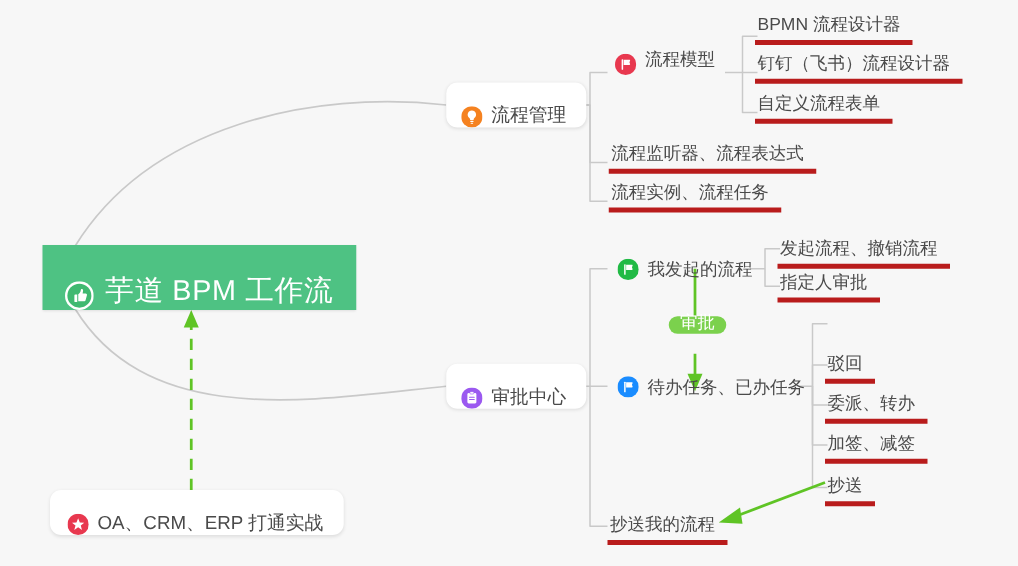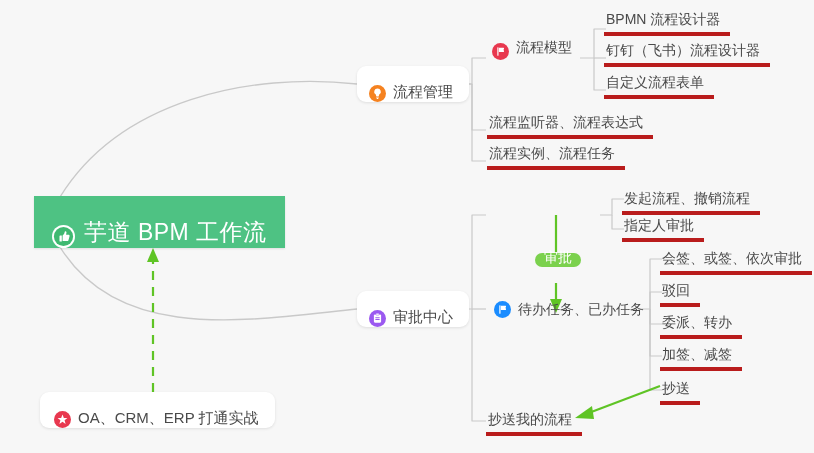--- a/index.html
+++ b/index.html
@@ -223,42 +223,49 @@
         <circle cx="8.5" cy="8.5" r="8.5" fill="#9b59f0"></circle>
         <rect x="4.9" y="4.4" width="7.2" height="8.3" rx="1.1" fill="#ffffff"></rect>
         <rect x="6.9" y="3.3" width="3.2" height="1.9" rx="0.7" fill="#ffffff" stroke="#9b59f0" stroke-width="0.5"></rect>
         <rect x="6.2" y="7.3" width="4.6" height="0.85" rx="0.4" fill="#9b59f0"></rect>
         <rect x="6.2" y="9.1" width="4.6" height="0.85" rx="0.4" fill="#9b59f0"></rect>
       </svg>
     </span>
     <span class="label">审批中心</span>
   </div>
 
+  <div class="node leaf has-icon" style="left:492px; top:200px; align-items:center; border-bottom:none;">
+    <span class="icon">
+      <svg width="17" height="17" viewBox="0 0 17 17">
+        <circle cx="8.5" cy="8.5" r="8.5" fill="#21ba45"></circle>
+        <rect x="5.3" y="4.3" width="1.2" height="8.5" rx="0.5" fill="#ffffff"></rect>
+        <path d="M6.9 4.8h4.6c0.45 0 0.7 0.35 0.55 0.75l-0.5 1.3 0.5 1.3c0.15 0.4-0.1 0.75-0.55 0.75H6.9z" fill="#ffffff"></path>
+      </svg>
+    </span>
+    <span class="label">我发起的流程</span>
+  </div>
 
   <div class="node leaf" style="left:622px; top:185px;">
     <span class="label">发起流程、撤销流程</span>
   </div>
   <div class="node leaf" style="left:622px; top:212px;">
     <span class="label">指定人审批</span>
   </div>
 
   <div class="node leaf has-icon" style="left:492px; top:294px; align-items:center; border-bottom:none;">
     <span class="icon">
       <svg width="17" height="17" viewBox="0 0 17 17">
         <circle cx="8.5" cy="8.5" r="8.5" fill="#1a8cff"></circle>
         <rect x="5.3" y="4.3" width="1.2" height="8.5" rx="0.5" fill="#ffffff"></rect>
         <path d="M6.9 4.8h4.6c0.45 0 0.7 0.35 0.55 0.75l-0.5 1.3 0.5 1.3c0.15 0.4-0.1 0.75-0.55 0.75H6.9z" fill="#ffffff"></path>
       </svg>
     </span>
     <span class="label">待办任务、已办任务</span>
   </div>
 
-  <div class="node leaf" style="left:660px; top:245px;">
-    <span class="label">会签、或签、依次审批</span>
-  </div>
   <div class="node leaf" style="left:660px; top:277px;">
     <span class="label">驳回</span>
   </div>
   <div class="node leaf" style="left:660px; top:309px;">
     <span class="label">委派、转办</span>
   </div>
   <div class="node leaf" style="left:660px; top:341px;">
     <span class="label">加签、减签</span>
   </div>
   <div class="node leaf" style="left:660px; top:375px;">

